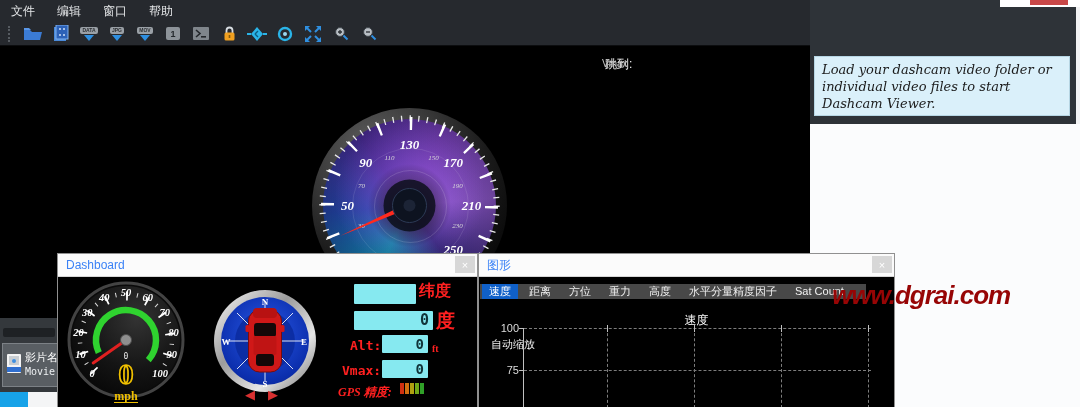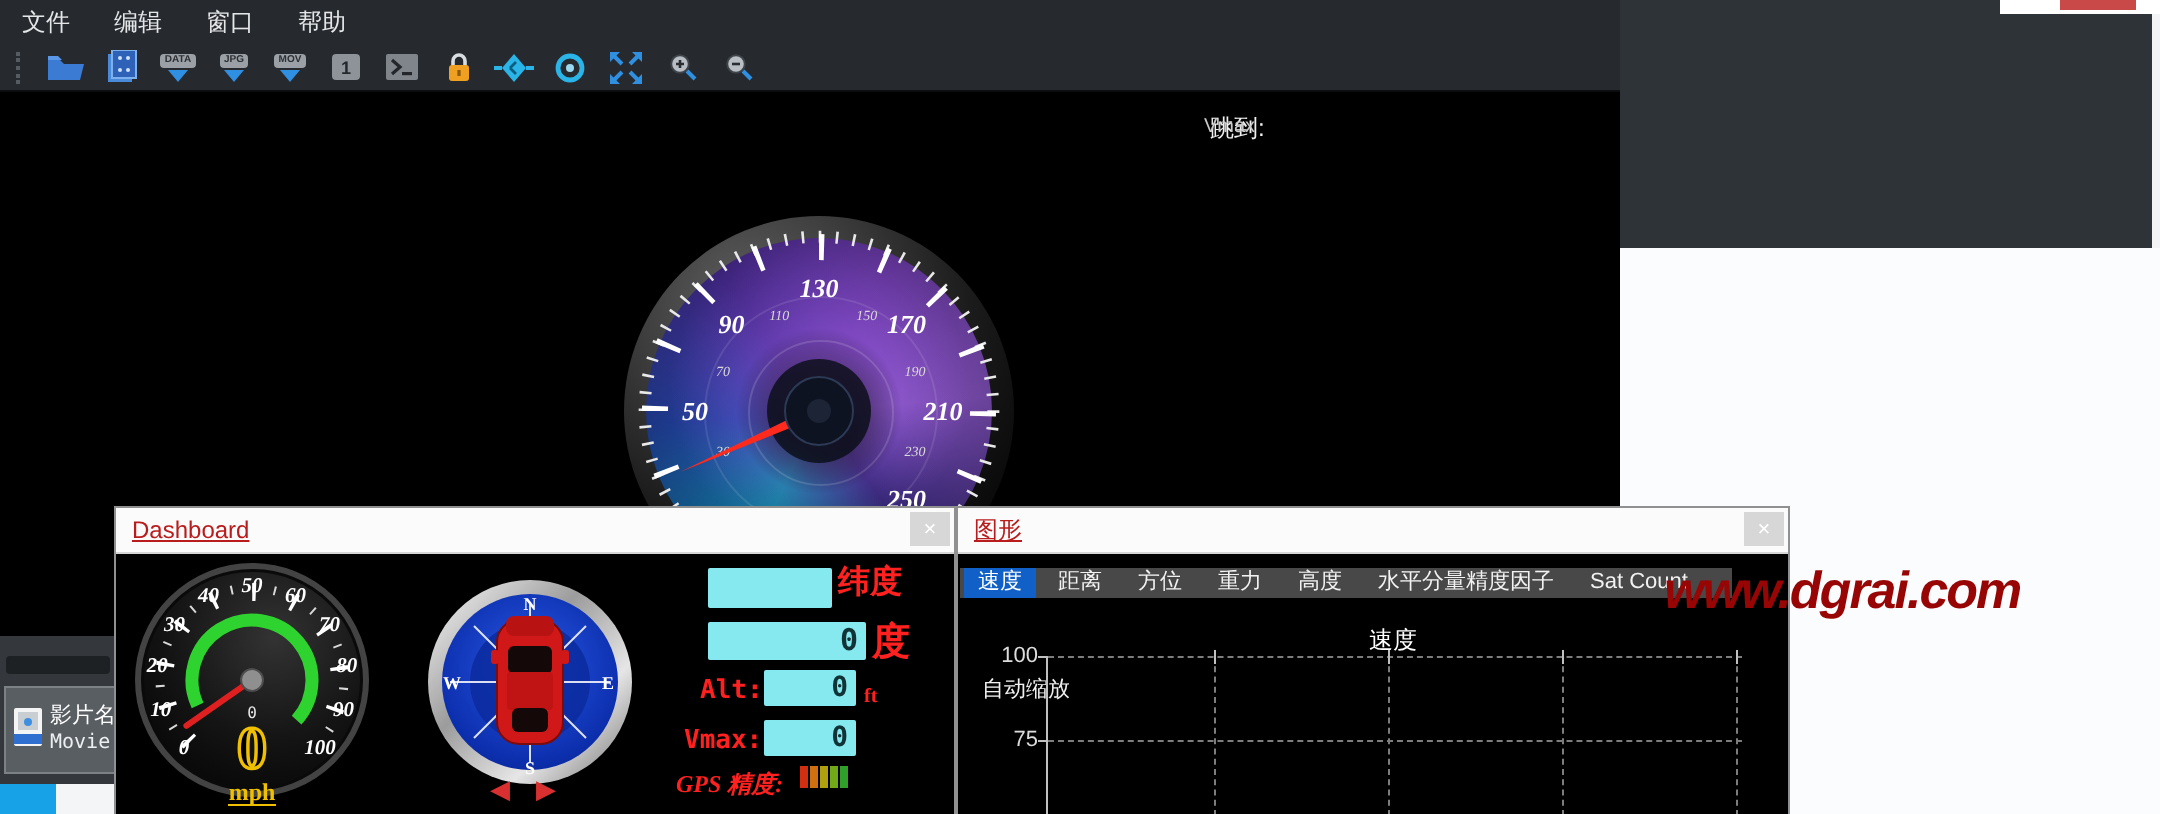--- a/index.html
+++ b/index.html
@@ -54,21 +54,21 @@
          background:
            radial-gradient(circle at 50% 44%, rgba(160,95,230,0.55), rgba(20,18,40,0) 58%),
            radial-gradient(circle at 50% 50%, rgba(6,9,16,0.85) 0 16%, rgba(6,9,16,0.2) 34%, rgba(0,0,0,0.35) 72%),
            conic-gradient(from 205deg, #0fa6c6, #2a52c8, #5a35b8, #8a4ad8, #a265ea, #3c2c8e, #0fa6c6);}
   .swirl{position:absolute;border-radius:50%;border:1px solid rgba(255,255,255,0.10);}
 
   
   .win{z-index:10;border:1px solid #909090;box-sizing:border-box;background:#000;}
   .titlebar{height:22px;background:#fbfbfb;border-bottom:1px solid #d6d6d6;display:flex;
             align-items:center;position:relative;}
-  .titlebar .t{color:#b91c1c;font-size:12px;padding-left:8px;text-decoration:underline;}
+  .titlebar .t{color:#3b82f6;font-size:12px;padding-left:8px;}
   .wclose{position:absolute;right:2px;top:2px;width:20px;height:17px;background:#d7d7d7;
           color:#ffffff;font-size:11px;display:flex;align-items:center;justify-content:center;}
   .wcontent{position:relative;background:#000;height:131px;overflow:hidden;}
 
   
   .cyanbox{position:absolute;background:#86e9f0;border-radius:1px;}
   .seg{font-family:"DejaVu Sans Mono",monospace;font-weight:bold;color:#103338;font-size:15px;
        text-align:right;padding-right:4px;line-height:19px;}
   .redlab{position:absolute;color:#ff2020;font-weight:bold;font-family:"Liberation Serif",serif;}
   .gpsbars{position:absolute;display:flex;gap:1px;}
@@ -247,20 +247,23 @@
   <div class="abs rtabs" style="left:818px;">
     <span class="rtab active">Videos</span>
     <span class="rtab">Trips</span>
     <span class="rtab">地理标签</span>
   </div>
   <span class="abs rbtn" style="left:818px;">反转</span>
   <span class="abs rbtn" style="left:858px;">隐藏</span>
   <span class="abs rtext" style="left:928px;top:32px;">0 Videos</span>
   <span class="abs rtext" style="left:990px;top:32px;">1x</span>
   <span class="abs rtext" style="left:1012px;top:32px;">[00:00:00?]</span>
+  <div class="abs msgbox">
+    <p>Load your dashcam video folder or individual video files to start Dashcam Viewer.</p>
+  </div>
   <div class="abs topwhite"></div>
   <div class="abs topred"></div>
 
   <div class="abs white-bg"></div>
 
   <div class="abs watermark">www.dgrai.com</div>
 
   <div class="abs fpanel">
     <div class="fslider"></div>
     <div class="frow">

